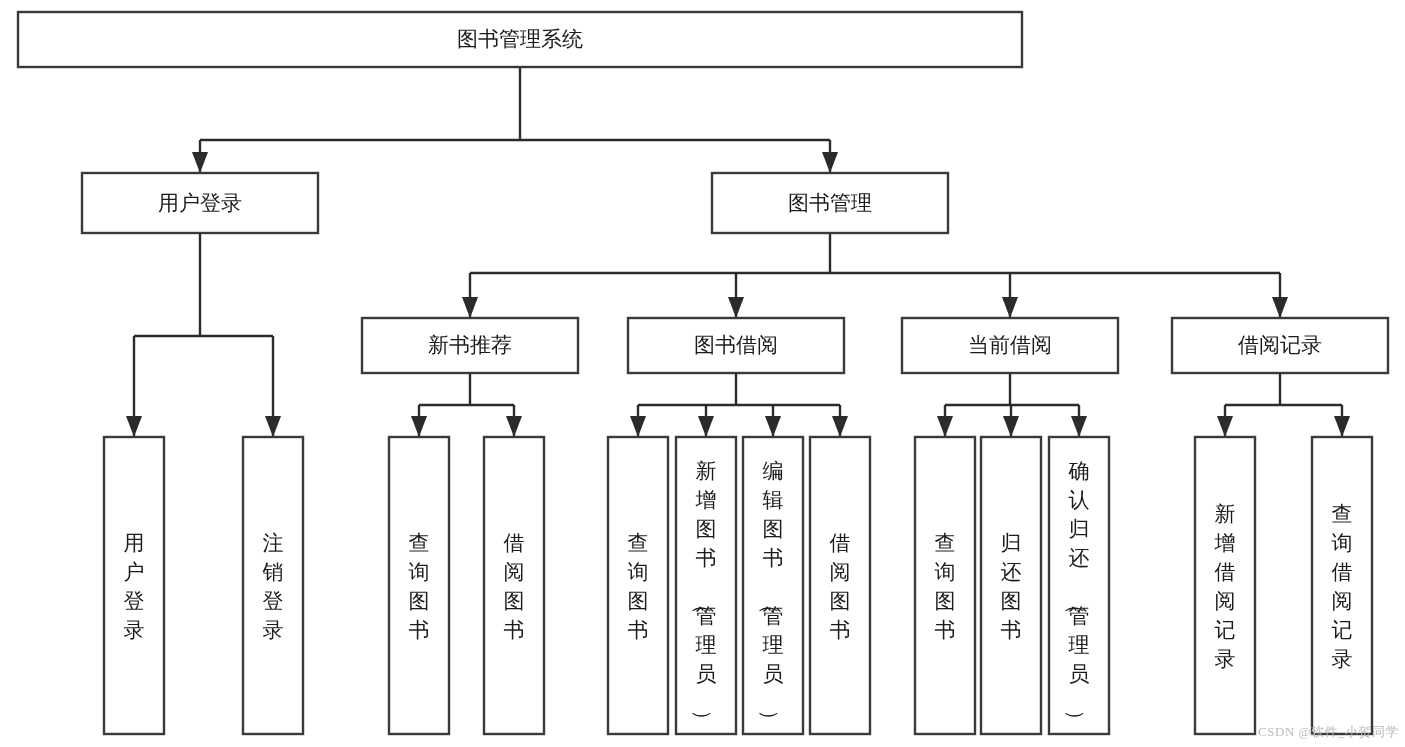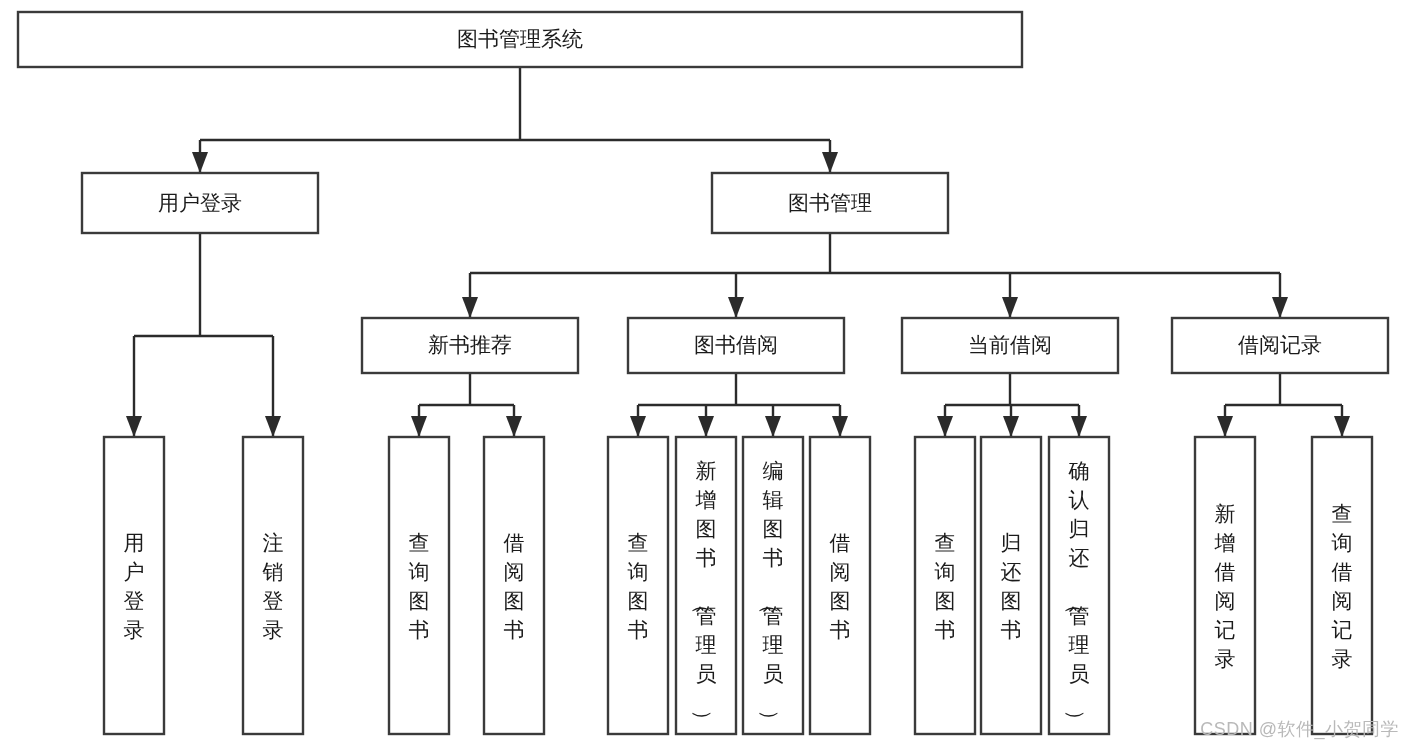--- a/index.html
+++ b/index.html
@@ -44,22 +44,22 @@
     stroke-linecap: butt;
   }
   .arrow-head {
     fill: #2b2b2b;
     stroke: none;
   }
   .watermark {
     position: absolute;
     right: 6px;
     bottom: 6px;
-    font-family: Liberation Sans, sans-serif;
-    font-size: 18px;
+    font-family: Liberation Serif, serif;
+    font-size: 13px;
     color: #b9b9b9;
     letter-spacing: 0.5px;
     white-space: nowrap;
     user-select: none;
   }
 </style>
 </head>
 <body>
 
 <svg id="chart" viewBox="0 0 1405 747">

